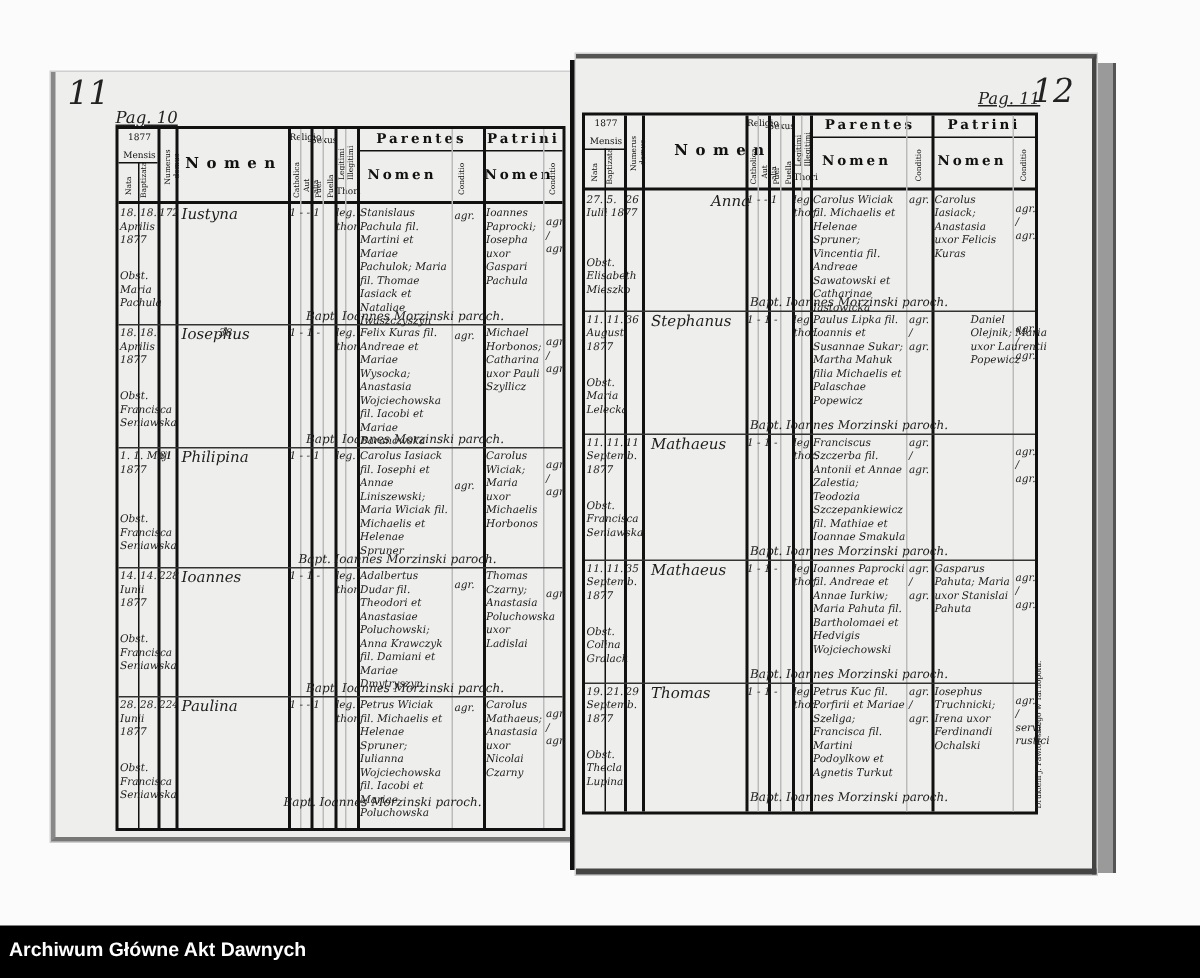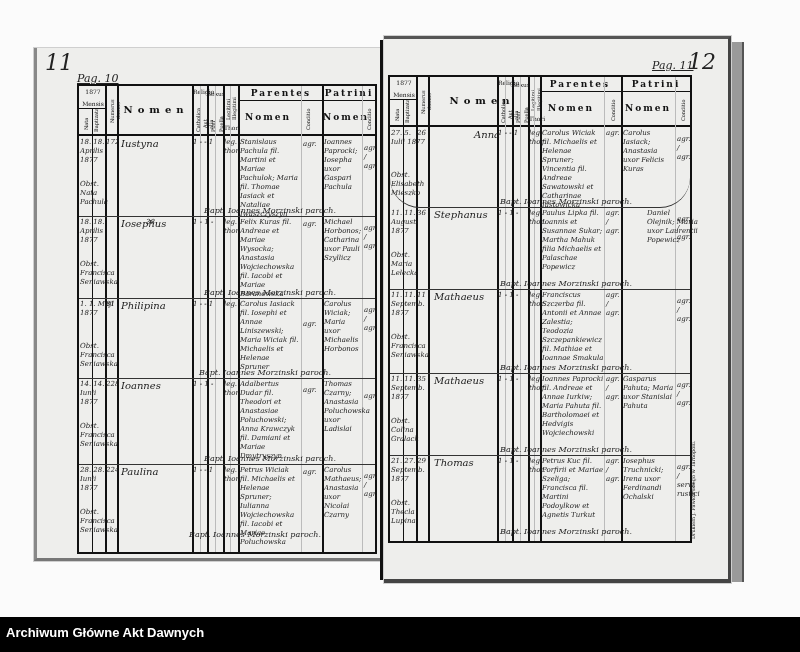--- a/index.html
+++ b/index.html
@@ -91,21 +91,21 @@
       <div class="col-line thick" style="left:144px;"></div>
       <div class="col-line faint" style="left:151px;"></div>
       <div class="col-line thick" style="left:159px;"></div>
       <div class="col-line faint" style="left:222px;"></div>
       <div class="col-line thick" style="left:243px;"></div>
       <div class="col-line faint" style="left:283px;"></div>
 
       <div class="row" style="top:50px; height:80px;">
         <div class="hand s" style="left:1px; top:2px; width:36px;">18. 18. Aprilis 1877</div>
         <div class="hand s" style="left:27px; top:2px;">172</div>
-        <div class="hand s" style="left:1px; top:44px; width:36px;">Obst. Nata Pachula</div>
+        <div class="hand s" style="left:1px; top:44px; width:36px;">Obst. Maria Pachula</div>
         <div class="hand name" style="left:42px; top:2px;">Iustyna</div>
         <div class="hand s" style="left:114px; top:2px; width:30px;">1 - - 1</div>
         <div class="hand s" style="left:145px; top:2px; width:14px;">leg. thor.</div>
         <div class="hand s" style="left:161px; top:2px; width:60px;">Stanislaus Pachula fil. Martini et Mariae Pachulok; Maria fil. Thomae Iasiack et Nataliae Iwaszczyszyn</div>
         <div class="hand s" style="left:224px; top:4px; width:18px;">agr.</div>
         <div class="hand s" style="left:245px; top:2px; width:38px;">Ioannes Paprocki; Iosepha uxor Gaspari Pachula</div>
         <div class="hand s" style="left:285px; top:8px; width:12px;">agr. / agr.</div>
         <div class="bapt" style="left:125px; top:70px;">Bapt. Ioannes Morzinski paroch.</div>
       </div>
 
@@ -207,21 +207,21 @@
       <div class="col-line faint" style="left:115px;"></div>
       <div class="col-line thick" style="left:122px;"></div>
       <div class="col-line faint" style="left:130px;"></div>
       <div class="col-line thick" style="left:138px;"></div>
       <div class="col-line faint" style="left:144px;"></div>
       <div class="col-line thick" style="left:150px;"></div>
       <div class="col-line faint" style="left:214px;"></div>
       <div class="col-line thick" style="left:231px;"></div>
       <div class="col-line faint" style="left:285px;"></div>
 
-      <div class="row" style="top:50px; height:80px;border-radius:30px;">
+      <div class="row" style="top:50px; height:80px;">
         <div class="hand s" style="left:1px; top:2px; width:36px;">27. 5. Iulii 1877</div>
         <div class="hand s" style="left:27px; top:2px;">26</div>
         <div class="hand s" style="left:1px; top:44px; width:36px;">Obst. Elisabeth Mieszko</div>
         <div class="hand name" style="left:44px; top:2px;margin-left:40px;">Anna</div>
         <div class="hand s" style="left:108px; top:2px; width:30px;">1 - - 1</div>
         <div class="hand s" style="left:139px; top:2px; width:12px;">leg. thor.</div>
         <div class="hand s" style="left:152px; top:2px; width:62px;">Carolus Wiciak fil. Michaelis et Helenae Spruner; Vincentia fil. Andreae Sawatowski et Catharinae Iastowicka</div>
         <div class="hand s" style="left:216px; top:2px; width:15px;">agr.</div>
         <div class="hand s" style="left:233px; top:2px; width:52px;">Carolus Iasiack; Anastasia uxor Felicis Kuras</div>
         <div class="hand s" style="left:287px; top:8px; width:12px;">agr. / agr.</div>
@@ -263,21 +263,21 @@
         <div class="hand s" style="left:108px; top:2px; width:30px;">1 - 1 -</div>
         <div class="hand s" style="left:139px; top:2px; width:12px;">leg. thor.</div>
         <div class="hand s" style="left:152px; top:2px; width:62px;">Ioannes Paprocki fil. Andreae et Annae Iurkiw; Maria Pahuta fil. Bartholomaei et Hedvigis Wojciechowski</div>
         <div class="hand s" style="left:216px; top:2px; width:15px;">agr. / agr.</div>
         <div class="hand s" style="left:233px; top:2px; width:52px;">Gasparus Pahuta; Maria uxor Stanislai Pahuta</div>
         <div class="hand s" style="left:287px; top:8px; width:12px;">agr. / agr.</div>
         <div class="bapt" style="left:110px; top:72px;">Bapt. Ioannes Morzinski paroch.</div>
       </div>
 
       <div class="row" style="top:378px; height:84px; border-bottom:none;">
-        <div class="hand s" style="left:1px; top:2px; width:36px;">21. 27. Septemb. 1877</div>
+        <div class="hand s" style="left:1px; top:2px; width:36px;">19. 21. Septemb. 1877</div>
         <div class="hand s" style="left:27px; top:2px;">29</div>
         <div class="hand s" style="left:1px; top:44px; width:36px;">Obst. Thecla Lupina</div>
         <div class="hand name" style="left:44px; top:2px;">Thomas</div>
         <div class="hand s" style="left:108px; top:2px; width:30px;">1 - 1 -</div>
         <div class="hand s" style="left:139px; top:2px; width:12px;">leg. thor.</div>
         <div class="hand s" style="left:152px; top:2px; width:62px;">Petrus Kuc fil. Porfirii et Mariae Szeliga; Francisca fil. Martini Podoylkow et Agnetis Turkut</div>
         <div class="hand s" style="left:216px; top:2px; width:15px;">agr. / agr.</div>
         <div class="hand s" style="left:233px; top:2px; width:52px;">Iosephus Truchnicki; Irena uxor Ferdinandi Ochalski</div>
         <div class="hand s" style="left:287px; top:8px; width:12px;">agr. / servi rustici</div>
         <div class="bapt" style="left:110px; top:72px;">Bapt. Ioannes Morzinski paroch.</div>

